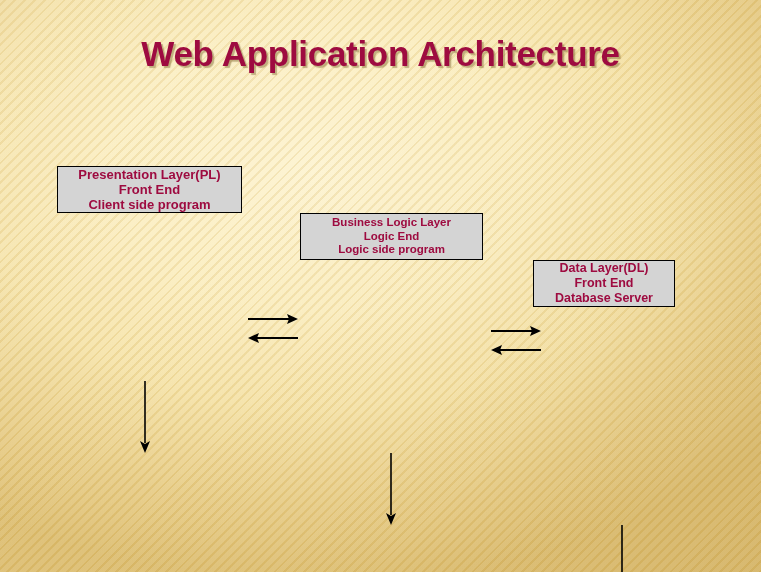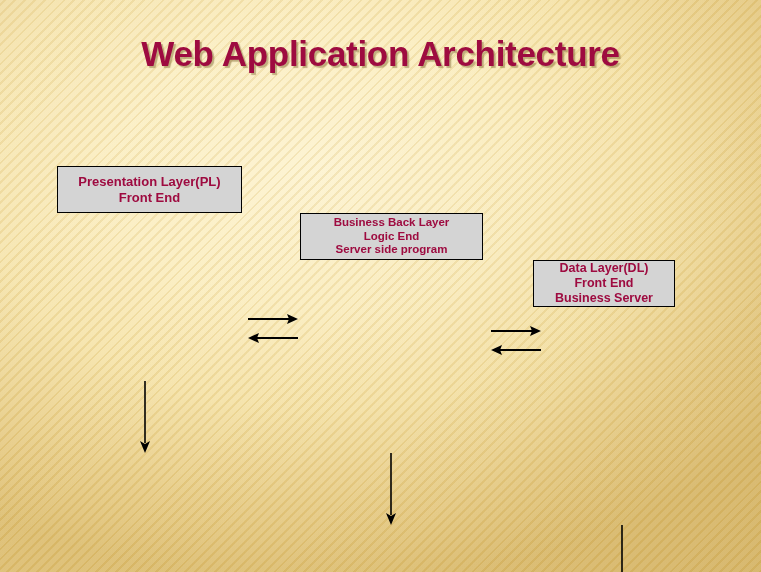--- a/index.html
+++ b/index.html
@@ -112,32 +112,33 @@
 </head>
 <body>
 
 <div id="slide">
 
   <div class="title">Web Application Architecture</div>
 
   <div class="box top-box" id="box-pl">
     <span class="ln">Presentation Layer(PL)</span>
     <span class="ln">Front End</span>
+    <span class="ln">Client side program</span>
   </div>
 
   <div class="box top-box" id="box-bll">
-    <span class="ln">Business Back Layer</span>
+    <span class="ln">Business Logic Layer</span>
     <span class="ln">Logic End</span>
-    <span class="ln">Server side program</span>
+    <span class="ln">Logic side program</span>
   </div>
 
   <div class="box top-box" id="box-dl">
     <span class="ln">Data Layer(DL)</span>
     <span class="ln">Front End</span>
-    <span class="ln">Business Server</span>
+    <span class="ln">Database Server</span>
   </div>
 
   <div class="arrow h-arrow" id="arrow-pl-bll">
     <svg width="50" height="40" viewBox="0 0 50 40">
       <line x1="0" y1="8" x2="42" y2="8" stroke="#000" stroke-width="2"></line>
       <polygon points="50,8 39,3 41,8 39,13" fill="#000"></polygon>
       <line x1="8" y1="27" x2="50" y2="27" stroke="#000" stroke-width="2"></line>
       <polygon points="0,27 11,22 9,27 11,32" fill="#000"></polygon>
     </svg>
   </div>

